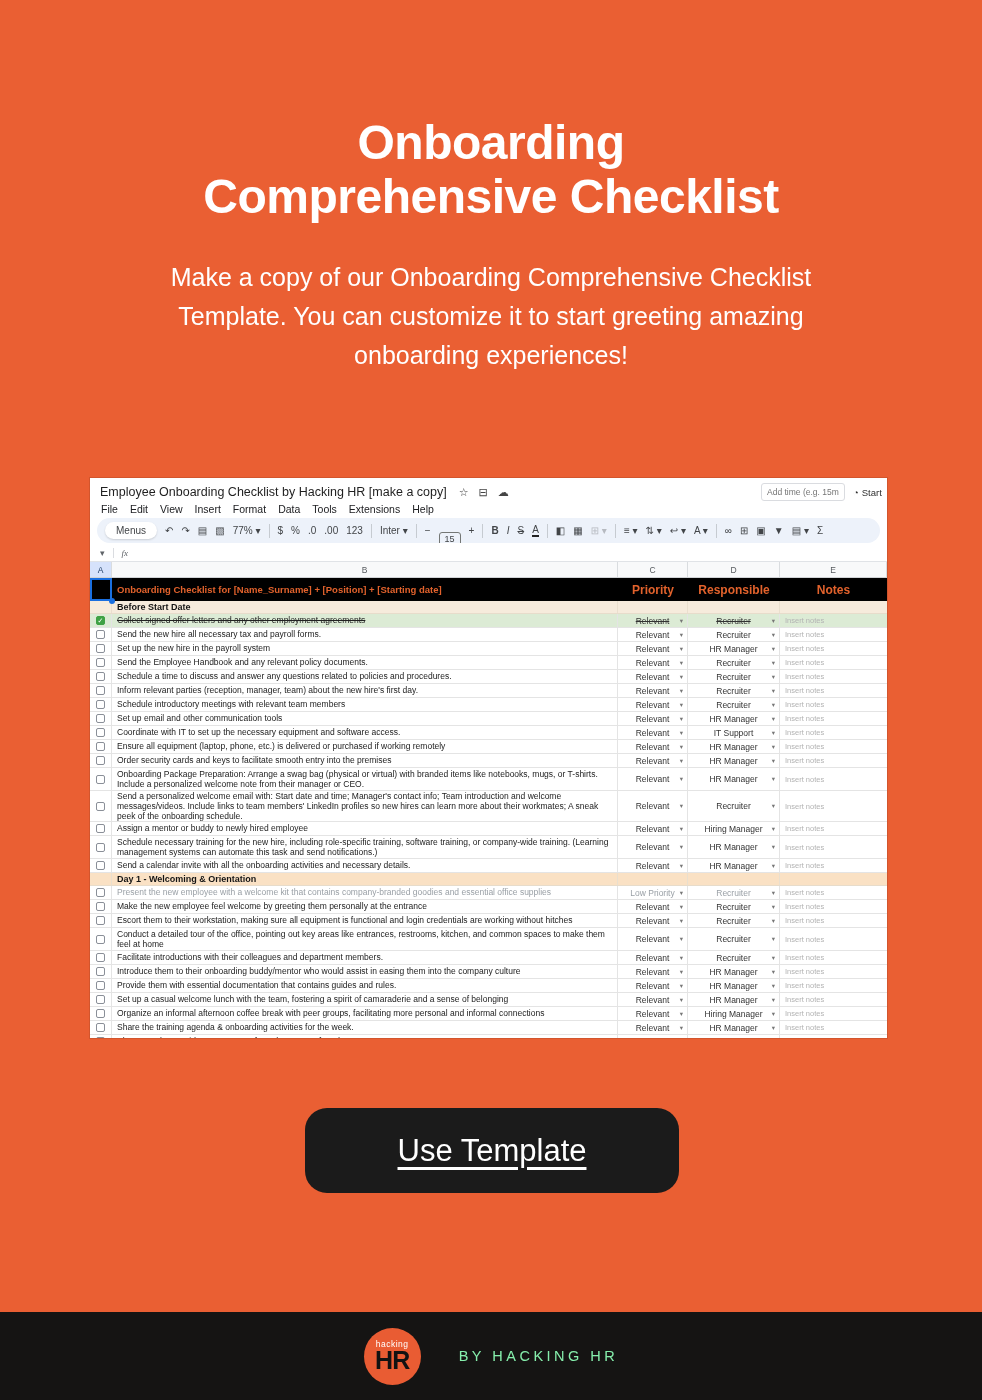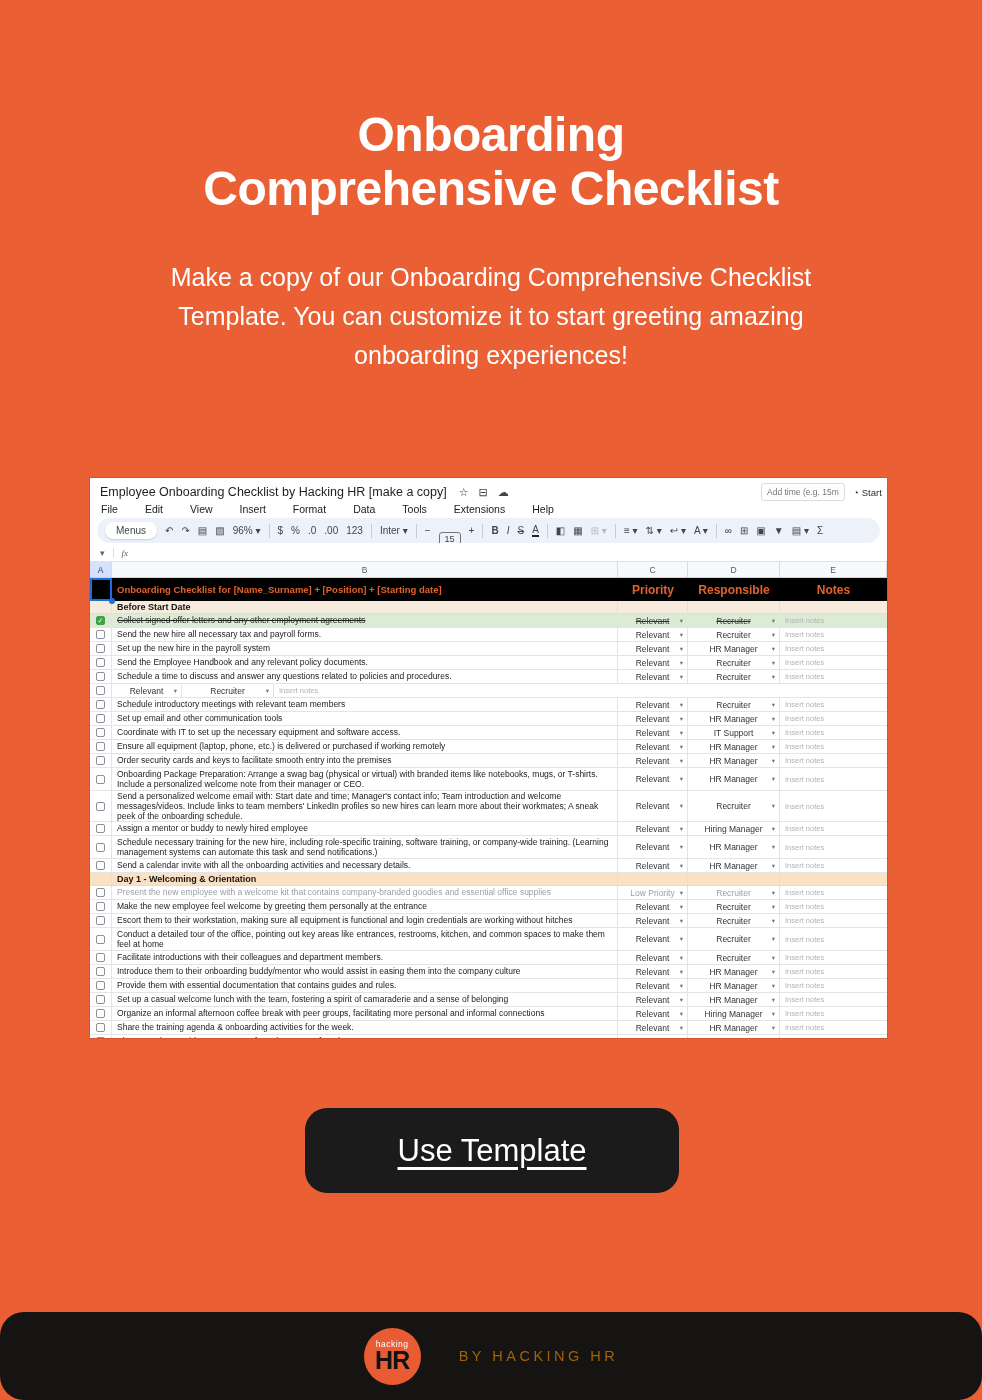--- a/index.html
+++ b/index.html
@@ -4,21 +4,21 @@
 <style>
   * { box-sizing: border-box; margin: 0; padding: 0; }
   html,body { width: 982px; height: 1400px; }
   body {
     position: relative; overflow: hidden;
     background: #EA5F33;
     font-family: "Liberation Sans", sans-serif;
   }
   
   .hero-title {
-    position: absolute; top: 108px; left: 0; width: 982px;
+    position: absolute; top: 116px; left: 0; width: 982px;
     text-align: center; color: #fff; font-weight: bold;
     font-size: 48px; line-height: 1.12; letter-spacing: -0.5px;
   }
   .hero-desc {
     position: absolute; top: 258px; left: 141px; width: 700px;
     text-align: center; color: #fff; font-size: 25px; line-height: 1.55;
   }
   
   .sheet {
     position: absolute; left: 90px; top: 478px; width: 797px; height: 560px;
@@ -28,21 +28,21 @@
   .titlebar { height: 24px; display: flex; align-items: center; padding: 4px 0 0 10px; position: relative; }
   .sheet-title { font-size: 12.5px; color: #1f1f1f; white-space: nowrap; }
   .tb-icons { margin-left: 12px; display: flex; gap: 10px; color: #444; font-size: 11px; }
   .timer { position: absolute; left: 671px; top: 5px; display: flex; align-items: center; }
   .timer input {
     width: 84px; height: 18px; border: 1px solid #dadce0; border-radius: 3px;
     font-size: 8.5px; padding: 0 5px; color: #5f6368; outline: none;
     font-family: "Liberation Sans", sans-serif;
   }
   .timer-start { margin-left: 8px; font-size: 9.5px; color: #2f2f2f; white-space: nowrap; display: flex; gap: 3px; align-items: center; }
-  .menubar { height: 14px; display: flex; align-items: center; gap: 27px; padding-left: 11px; font-size: 10.5px; color: #202124; }
+  .menubar { height: 14px; display: flex; align-items: center; gap: 12px; padding-left: 11px; font-size: 10.5px; color: #202124; }
   .menubar span { cursor: default; }
   
   .toolbar { height: 29px; padding: 2px 7px 0 7px; }
   .toolbar-pill {
     background: #edf2fa; border-radius: 18px; height: 25px;
     display: flex; align-items: center; padding: 0 8px; gap: 8px;
     font-size: 10px; color: #3c4043; overflow: hidden; white-space: nowrap;
   }
   .t-pill { background: #fff; border-radius: 12px; padding: 3px 11px; font-size: 10px; box-shadow: 0 1px 2px rgba(0,0,0,.15); }
   .t-item { color: #424548; }
@@ -88,26 +88,26 @@
   
   .cta {
     position: absolute; left: 305px; top: 1108px; width: 374px; height: 85px;
     background: #1b1b1b; border-radius: 22px; border: none; cursor: pointer;
     display: flex; align-items: center; justify-content: center;
   }
   .cta span { color: #fff; font-size: 31px; text-decoration: underline; text-underline-offset: 6px; font-family: "Liberation Sans", sans-serif; }
   
   .footer {
     position: absolute; left: 0; top: 1312px; width: 982px; height: 88px;
-    background: #151413; display: flex; align-items: center; justify-content: center; gap: 38px; border-radius: 24px;
+    background: #151413; display: flex; align-items: center; justify-content: center; gap: 38px;
   }
   .logo { width: 57px; height: 57px; border-radius: 50%; background: #E95C33; display: flex; flex-direction: column; align-items: center; justify-content: center; }
   .logo-top { color: #fff; font-size: 8.5px; letter-spacing: .5px; margin-bottom: -1px; }
   .logo-main { color: #121212; font-size: 25px; font-weight: bold; line-height: 1; letter-spacing: -1px; }
-  .footer-text { color: #a16207; font-size: 14.5px; letter-spacing: 3.5px; }
+  .footer-text { color: #86efac; font-size: 14.5px; letter-spacing: 3.5px; }
 </style>
 </head>
 <body>
 
 <div class="hero-title">
   <div>Onboarding</div>
   <div>Comprehensive Checklist</div>
 </div>
 
 <div class="hero-desc">Make a copy of our Onboarding Comprehensive Checklist Template. You can customize it to start greeting amazing onboarding experiences!</div>
@@ -141,21 +141,21 @@
       <span>Help</span>
     </div>
 
   <div class="toolbar">
     <div class="toolbar-pill">
         <span class="t-item t-pill">Menus</span>
         <span class="t-item">↶</span>
         <span class="t-item">↷</span>
         <span class="t-item">▤</span>
         <span class="t-item">▧</span>
-        <span class="t-item">96% ▾</span>
+        <span class="t-item">77% ▾</span>
         <span class="t-sep"></span>
         <span class="t-item">$</span>
         <span class="t-item">%</span>
         <span class="t-item">.0</span>
         <span class="t-item">.00</span>
         <span class="t-item">123</span>
         <span class="t-sep"></span>
         <span class="t-item">Inter ▾</span>
         <span class="t-sep"></span>
         <span class="t-item">−</span>
@@ -286,20 +286,21 @@
         <div class="cell cD">
           <span class="pv">Recruiter</span>
           <span class="dd">▾</span>
         </div>
         <div class="cell cE">Insert notes</div>
       </div>
       <div class="trow l1">
         <div class="cell cA">
           <span class="cbx"></span>
         </div>
+        <div class="cell cB">Inform relevant parties (reception, manager, team) about the new hire's first day.</div>
         <div class="cell cC">
           <span class="pv">Relevant</span>
           <span class="dd">▾</span>
         </div>
         <div class="cell cD">
           <span class="pv">Recruiter</span>
           <span class="dd">▾</span>
         </div>
         <div class="cell cE">Insert notes</div>
       </div>

